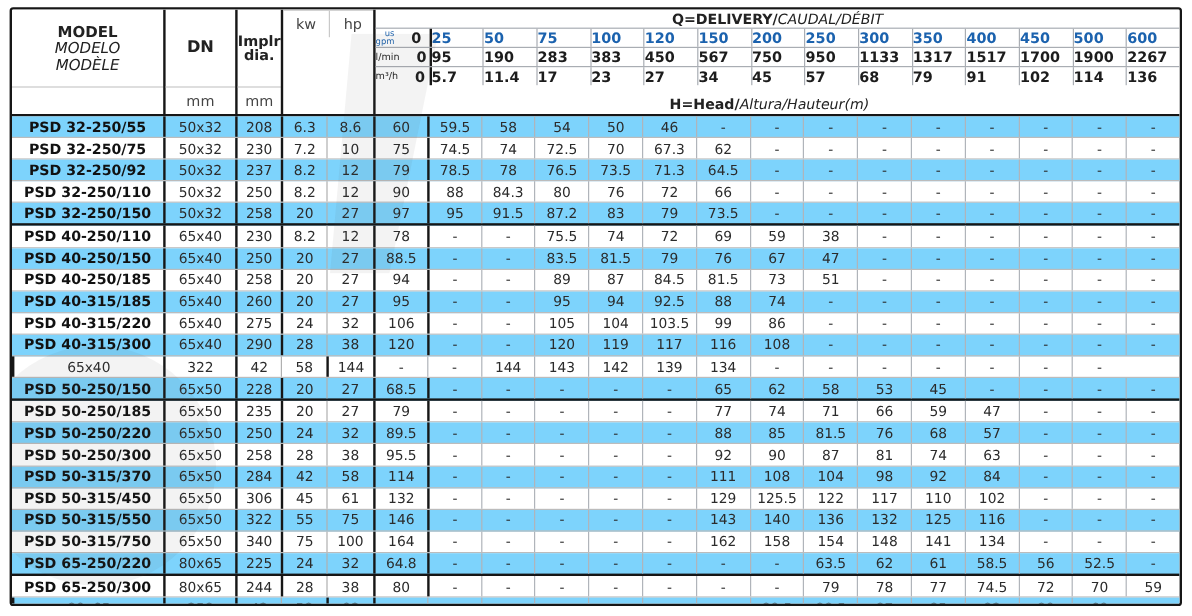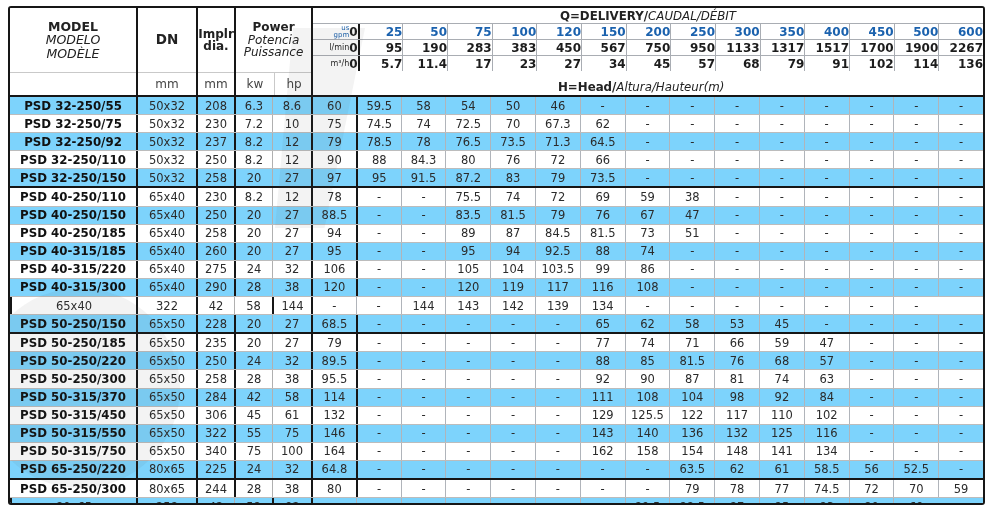--- a/index.html
+++ b/index.html
@@ -22,21 +22,21 @@
   .kwhp{display:grid;grid-template-columns:38px 39px;width:100%;height:100%;}
   .kwhp span{display:flex;align-items:center;justify-content:center;}
   .kwhp .hp{border-left:1px solid #c9c9c9;}
   
   .h-delivery{display:flex;flex-direction:column;position:relative;}
   .qtitle{height:15px;display:flex;align-items:center;justify-content:center;font-size:11.8px;border-bottom:1px solid #a9adb3;}
   .unit-row{display:grid;grid-template-columns:repeat(15,1fr);box-sizing:border-box;}
   .r-gpm{height:16px;border-bottom:1px solid #a9adb3;}
   .r-lmin{height:16px;border-bottom:1px solid #a9adb3;}
   .r-m3h{height:15px;}
-  .ucell{display:flex;align-items:center;justify-content:flex-end;gap:0;box-sizing:border-box;min-width:0;}
+  .ucell{display:flex;align-items:center;justify-content:flex-start;gap:14px;box-sizing:border-box;min-width:0;}
   .ucell.sep2{border-left:2px solid #161616;}
   .ucell.sep1{border-left:1px solid #a9adb3;}
   .uval{font-weight:bold;font-size:12px;color:#1c1c1c;}
   .uval.blue{color:#1b62ae;}
   .ulabel{font-size:8px;color:#1c1c1c;line-height:8px;text-align:right;}
   .ulabel.gpm{color:#1b62ae;font-size:7px;line-height:6.5px;}
   .hline{position:absolute;left:245px;bottom:1px;height:14px;display:flex;align-items:center;font-size:11.8px;}
   
   .tbody{display:flex;flex-direction:column;height:418px;position:relative;z-index:2;}
   .brow{flex:1;display:grid;grid-template-columns:126px 60px 38px 38px 39px repeat(15,1fr);border-bottom:1px solid #bcbcbc;box-sizing:border-box;min-height:0;}
@@ -78,25 +78,20 @@
     <div class="hcell h-dia">
       <div class="labelArea powerLines">
         <span class="bold">Implr</span>
         <span class="bold">dia.</span>
       </div>
       <div class="unitArea">
           <span>mm</span>
         </div>
     </div>
     <div class="hcell h-power">
-      <div class="labelArea powerLines">
-        <span class="bold">Power</span>
-        <span class="bi">Potencia</span>
-        <span class="bi">Puissance</span>
-      </div>
       <div class="unitArea" style="padding:0;">
         <div class="kwhp">
           <span class="kw">kw</span>
           <span class="hp">hp</span>
         </div>
       </div>
     </div>
     <div class="hcell h-delivery">
       <div class="qtitle">
         <span class="bold">Q=DELIVERY/</span>

